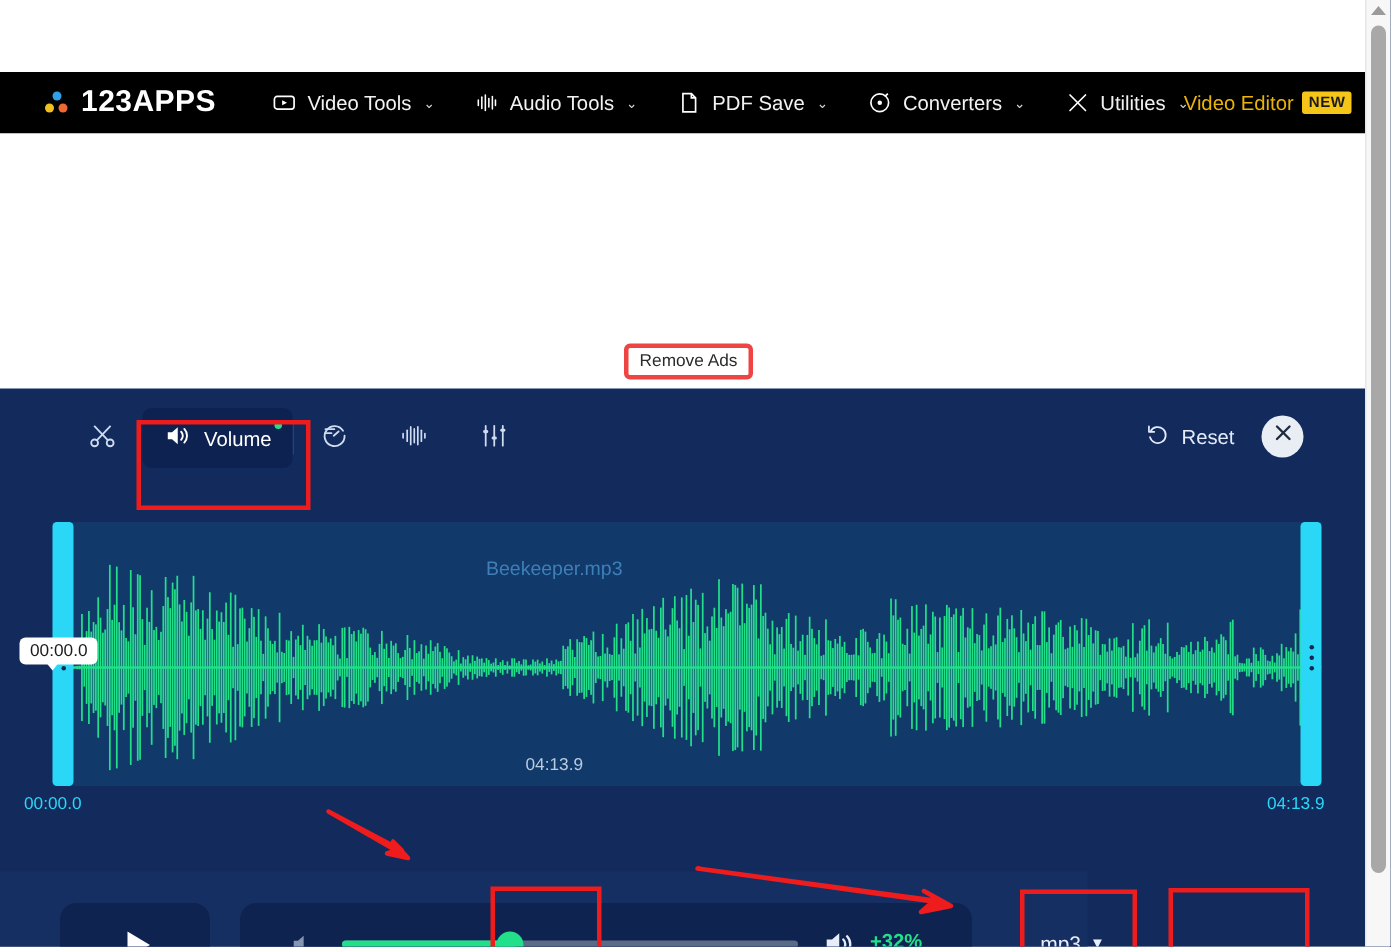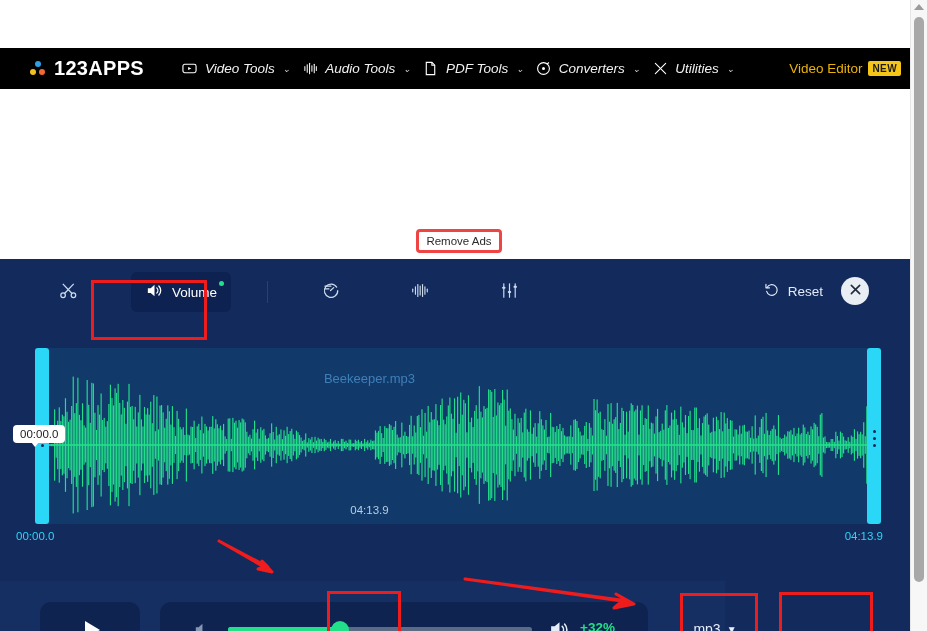--- a/index.html
+++ b/index.html
@@ -16,42 +16,42 @@
     position:absolute;left:0;top:0;width:911px;height:41px;
     background:#000000;display:flex;align-items:center;
   }
   .logo{display:flex;align-items:center;margin-left:30px;gap:9px;}
   .logo-dots{position:relative;width:15px;height:17px;}
   .logo-dots i{position:absolute;display:block;width:6px;height:6px;border-radius:50%;}
   .dot-blue{background:#2f9fe8;left:4.5px;top:1px;}
   .dot-yellow{background:#f2c01e;left:0px;top:9px;}
   .dot-orange{background:#ef6a32;left:9px;top:9px;}
   .logo-text{color:#fff;font-size:20px;font-weight:bold;letter-spacing:0.3px;}
-  .nav{display:flex;align-items:center;margin-left:38px;gap:12px;font-style:italic;}
+  .nav{display:flex;align-items:center;margin-left:38px;gap:27px;}
   .nav-item{display:flex;align-items:center;gap:7px;color:#f2f2f2;font-size:13.5px;cursor:pointer;}
   .nav-ico{width:16px;height:16px;display:flex;align-items:center;justify-content:center;}
   .nav-ico svg{display:block;}
   .caret{font-size:9px;color:#d8d8d8;margin-left:1px;}
   .nav-right{position:absolute;right:10px;top:0;height:41px;display:flex;align-items:center;gap:6px;}
   .ve-label{color:#eab308;font-size:13.5px;}
   .new-badge{background:#f5c518;color:#1a1a1a;font-size:10px;font-weight:bold;padding:2px 4px;border-radius:2px;letter-spacing:.4px;}
 
   
   .adarea{position:absolute;left:0;top:41px;width:911px;height:170px;background:#fff;}
   .remove-ads{
     position:absolute;left:416px;top:181px;width:80px;height:18px;
     border:3px solid #ef4444;border-radius:4px;background:#fff;
     color:#2b2b2b;font-size:11.5px;display:flex;align-items:center;justify-content:center;cursor:pointer;
   }
 
   
   .editor{position:absolute;left:0;top:211px;width:911px;height:420px;background:#122a5c;}
 
   .toolbar{position:absolute;left:0;top:0;width:911px;height:66px;}
-  .tb-group{position:absolute;left:42px;top:13px;display:flex;align-items:center;height:40px;gap:36px;}
+  .tb-group{position:absolute;left:42px;top:13px;display:flex;align-items:center;height:40px;}
   .tb-btn{
     height:40px;display:flex;align-items:center;gap:8px;padding:0 14px;
     border-radius:6px;color:#dce6f5;font-size:13.5px;cursor:pointer;position:relative;
   }
   .tb-btn.icononly{padding:0 17px;}
   .tb-btn.active{background:#0d2250;color:#ffffff;}
   .tb-sep{width:1px;height:22px;background:#27407a;}
   .greendot{position:absolute;width:5px;height:5px;border-radius:50%;background:#22e08a;top:9px;right:7px;}
 
   .reset-btn{position:absolute;right:88px;top:23px;display:flex;align-items:center;gap:8px;color:#e3ebf8;font-size:13.5px;cursor:pointer;}
@@ -173,21 +173,21 @@
         <span class="caret">⌄</span>
       </div>
 
       <div class="nav-item">
         <span class="nav-ico">
           <svg width="15" height="15" viewBox="0 0 16 16">
               <path d="M3.5 1.5 h6 l3 3 v10 h-9 z" fill="none" stroke="#fff" stroke-width="1.2"></path>
               <path d="M9.5 1.5 v3 h3" fill="none" stroke="#fff" stroke-width="1.2"></path>
             </svg>
         </span>
-        <span>PDF Tools</span>
+        <span>PDF Save</span>
         <span class="caret">⌄</span>
       </div>
 
       <div class="nav-item">
         <span class="nav-ico">
           <svg width="15" height="15" viewBox="0 0 16 16">
               <circle cx="8" cy="8" r="6.3" fill="none" stroke="#fff" stroke-width="1.2"></circle>
               <circle cx="8" cy="8" r="1.6" fill="#fff"></circle>
               <path d="M11.5 3.5 L13.8 1.6" stroke="#fff" stroke-width="1.2" fill="none"></path>
             </svg>

